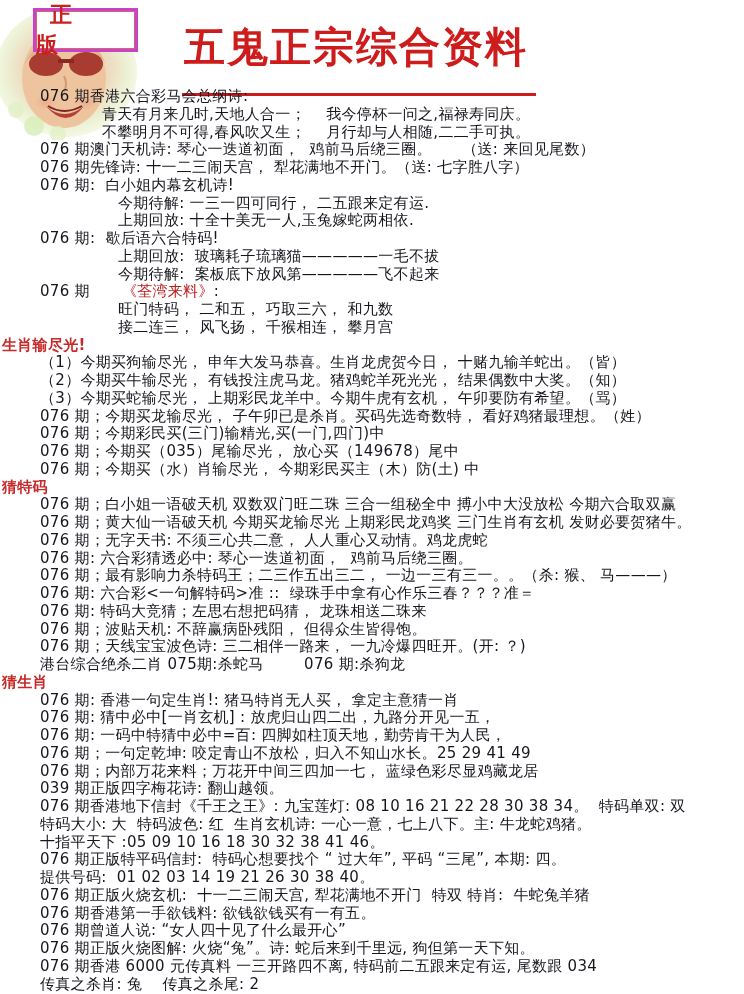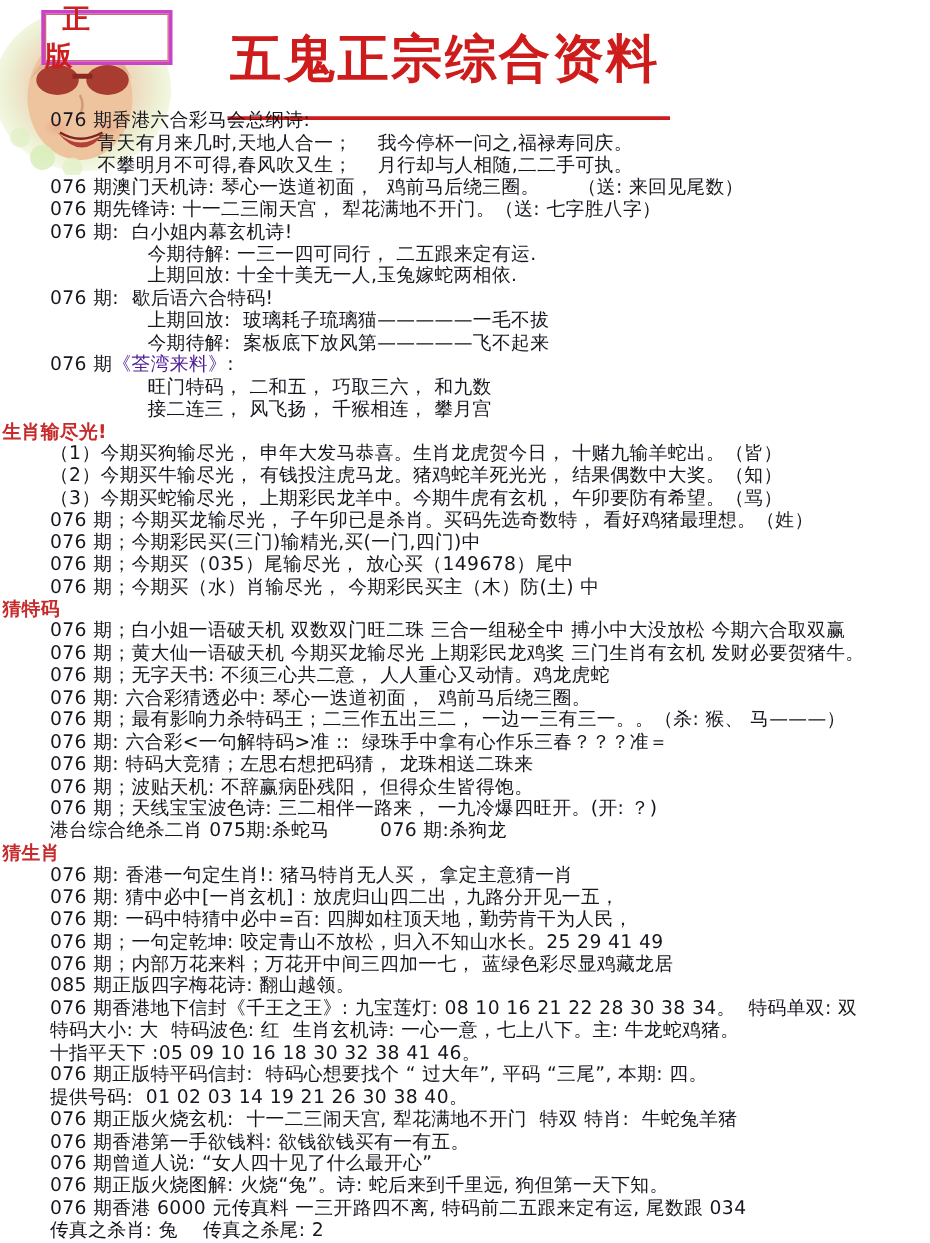--- a/index.html
+++ b/index.html
@@ -30,23 +30,23 @@
   }
 
   
   .content{position:absolute;top:88px;left:0;width:601px;z-index:2;}
   .line{
     white-space:pre;font-size:15px;line-height:17.75px;height:17.75px;
     margin-left:40px;letter-spacing:0.3px;
   }
   .line.ih{margin-left:2px;color:#c62a2a;font-weight:bold;}
   .line.ip{margin-left:40px;}
-  .line.i1{margin-left:78px;}
+  .line.i1{margin-left:102px;}
   .line.i2{margin-left:118px;}
-  .seg-purple{color:#4c1d95;}
+  .seg-purple{color:#b91c1c;margin-left:32px;}
 </style>
 </head>
 <body>
 
 <div class="page">
 
   <div class="header">
 
     <svg class="face" viewBox="0 0 148 134">
       <defs>
@@ -122,21 +122,21 @@
       <div class="line">076 期: 特码大竞猜；左思右想把码猜， 龙珠相送二珠来</div>
       <div class="line">076 期；波贴天机: 不辞赢病卧残阳， 但得众生皆得饱。</div>
       <div class="line">076 期；天线宝宝波色诗: 三二相伴一路来， 一九冷爆四旺开。(开: ？)</div>
       <div class="line">港台综合绝杀二肖 075期:杀蛇马        076 期:杀狗龙</div>
       <div class="line ih">猜生肖</div>
       <div class="line">076 期: 香港一句定生肖!: 猪马特肖无人买， 拿定主意猜一肖</div>
       <div class="line">076 期: 猜中必中[一肖玄机] : 放虎归山四二出，九路分开见一五，</div>
       <div class="line">076 期: 一码中特猜中必中=百: 四脚如柱顶天地，勤劳肯干为人民，</div>
       <div class="line">076 期；一句定乾坤: 咬定青山不放松，归入不知山水长。25 29 41 49</div>
       <div class="line">076 期；内部万花来料；万花开中间三四加一七， 蓝绿色彩尽显鸡藏龙居</div>
-      <div class="line">085 期正版四字梅花诗: 翻山越领。</div>
+      <div class="line">039 期正版四字梅花诗: 翻山越领。</div>
       <div class="line">076 期香港地下信封《千王之王》: 九宝莲灯: 08 10 16 21 22 28 30 38 34。  特码单双: 双</div>
       <div class="line">特码大小: 大  特码波色: 红  生肖玄机诗: 一心一意，七上八下。主: 牛龙蛇鸡猪。</div>
       <div class="line">十指平天下 :05 09 10 16 18 30 32 38 41 46。</div>
       <div class="line">076 期正版特平码信封:  特码心想要找个 “ 过大年”, 平码 “三尾”, 本期: 四。</div>
       <div class="line">提供号码:  01 02 03 14 19 21 26 30 38 40。</div>
       <div class="line">076 期正版火烧玄机:  十一二三闹天宫, 犁花满地不开门  特双 特肖:  牛蛇兔羊猪</div>
       <div class="line">076 期香港第一手欲钱料: 欲钱欲钱买有一有五。</div>
       <div class="line">076 期曾道人说: “女人四十见了什么最开心”</div>
       <div class="line">076 期正版火烧图解: 火烧“兔”。诗: 蛇后来到千里远, 狗但第一天下知。</div>
       <div class="line">076 期香港 6000 元传真料 一三开路四不离, 特码前二五跟来定有运, 尾数跟 034</div>

